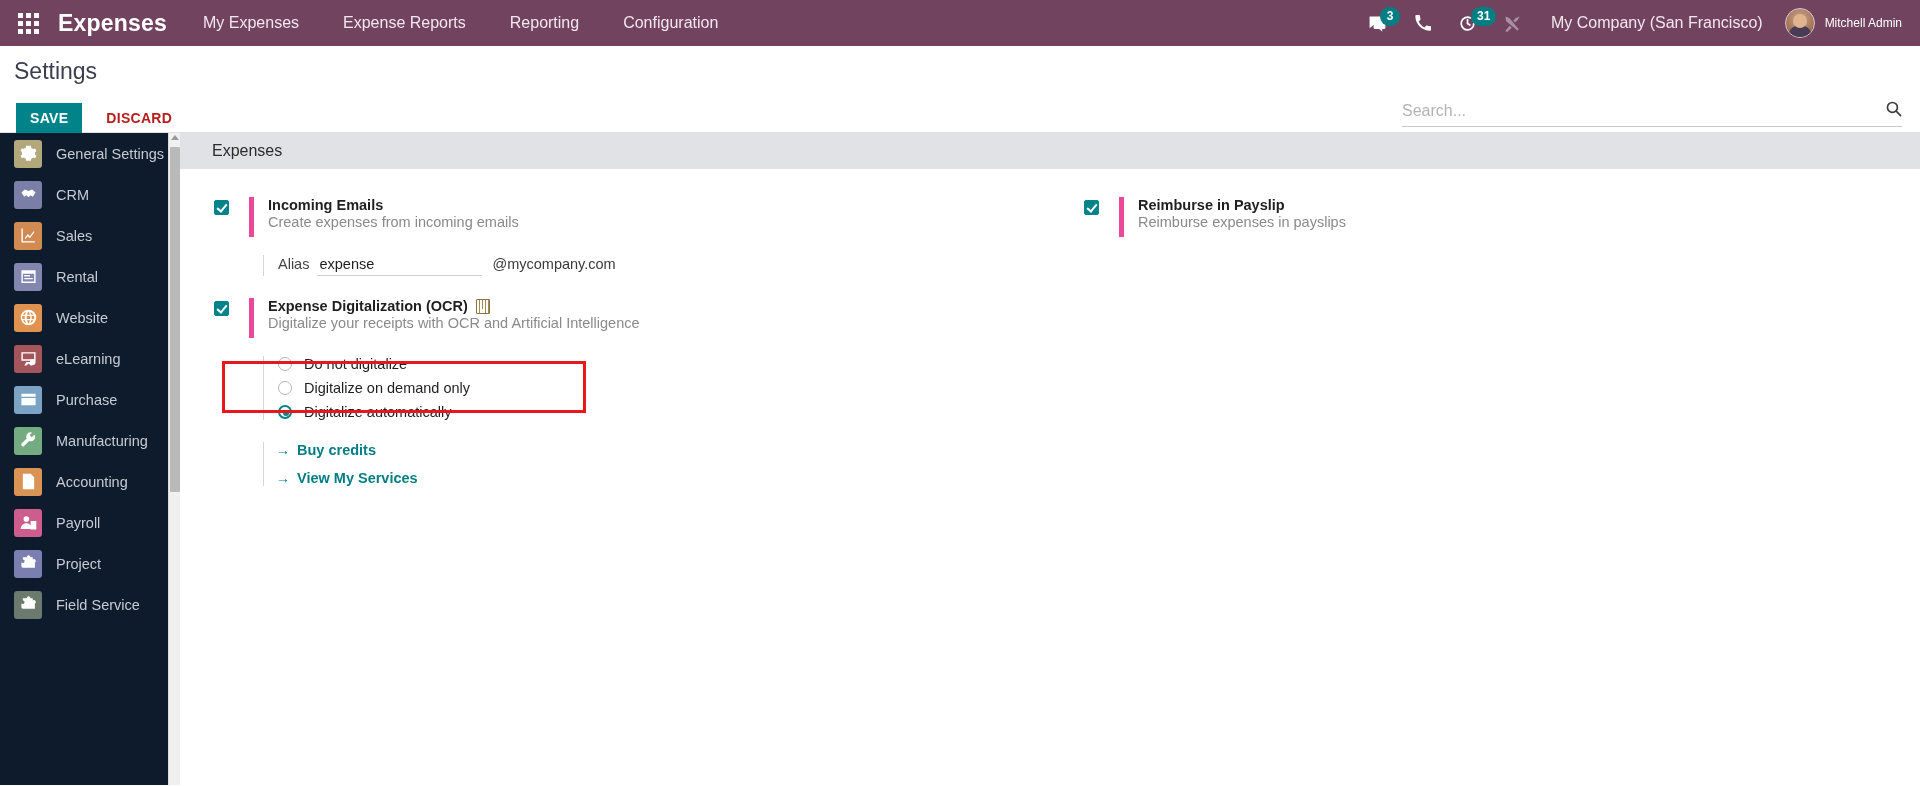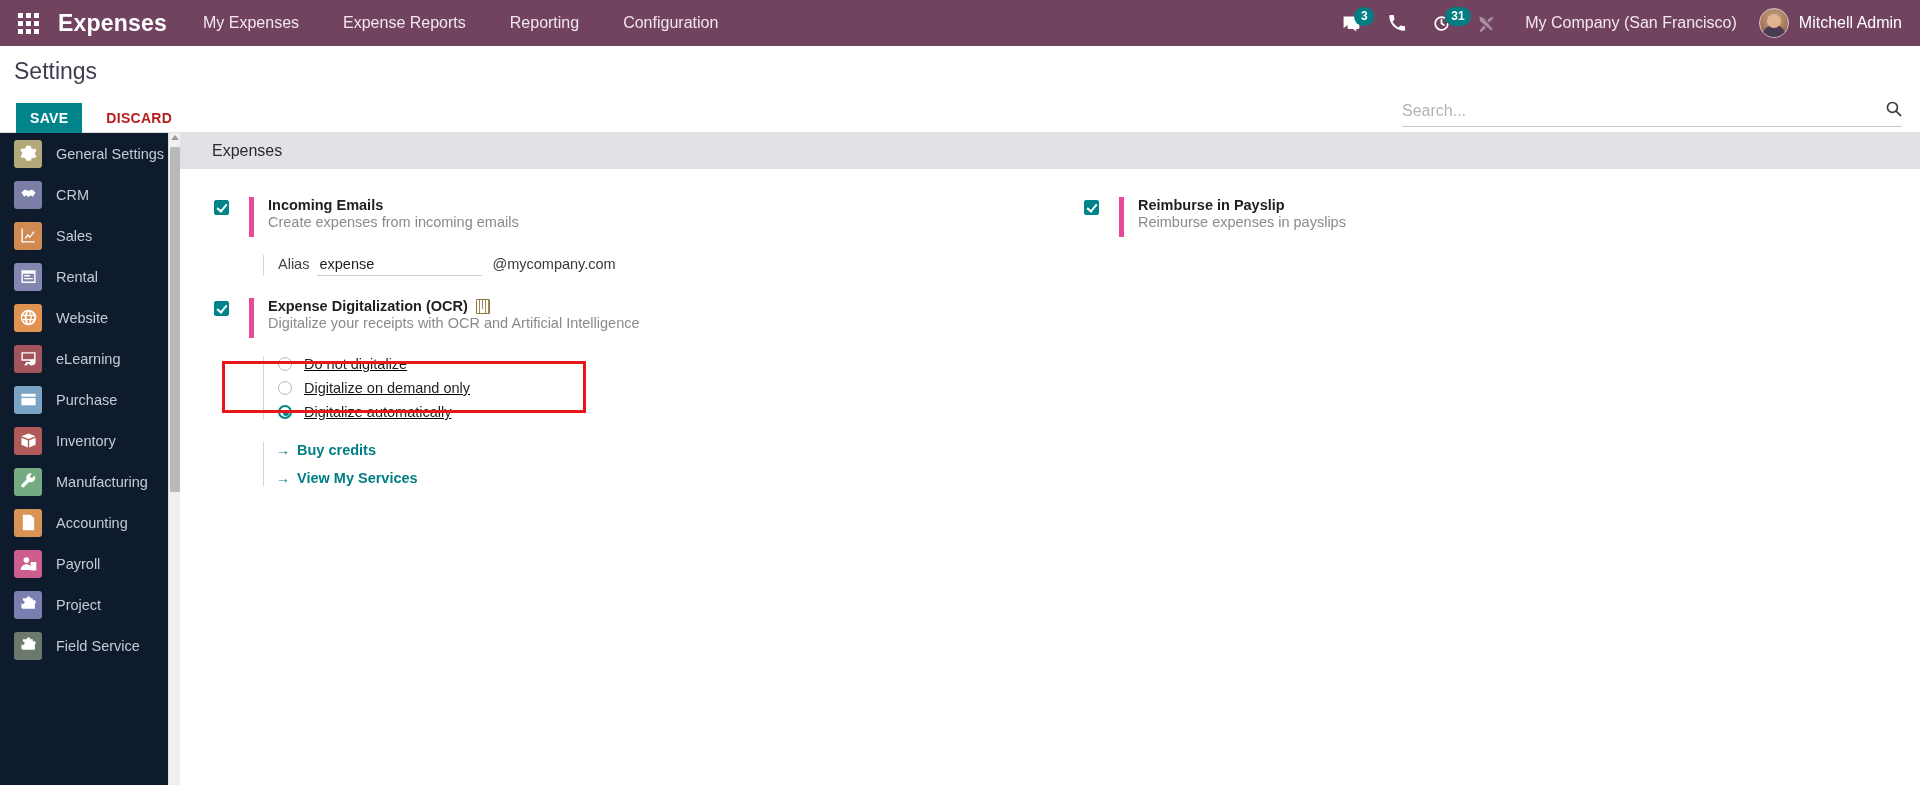--- a/index.html
+++ b/index.html
@@ -108,21 +108,21 @@
     transform:translateX(-50%);
     background:#4a3b55;
   }
   .avatar::before{
     content:"";
     position:absolute; left:50%; top:18%;
     width:14px; height:14px; border-radius:50%;
     transform:translateX(-50%);
     background:#e0b48e; z-index:2;
   }
-  .user-name { font-size: 16px; color: #ffffff; white-space: nowrap; }
+  .user-name { font-size: 12px; color: #ffffff; white-space: nowrap; }
 
   
   .control-panel {
     background: #ffffff;
     border-bottom: 1px solid #e0e0e0;
     position: relative;
     height: 87px;
   }
   .breadcrumb {
     position: absolute;
@@ -381,21 +381,20 @@
   }
 
   
   .radio-group { padding-left: 49px; margin-top: 14px; }
   .radio-group-inner { border-left: 1px solid #d6d6d6; padding-left: 14px; }
   .radio-row {
     display: flex;
     align-items: center;
     margin-bottom: 8px;
     cursor: pointer;
-    text-decoration: underline;
   }
   .rb {
     width: 14px; height: 14px;
     border-radius: 50%;
     border: 1px solid #b5b5b5;
     background: #fff;
     margin-right: 12px;
     flex: 0 0 14px;
     position: relative;
   }
@@ -568,28 +567,20 @@
           </span>
           <span class="side-label">eLearning</span>
         </div>
         <div class="side-item">
           <span class="side-ico" style="background: rgb(123, 163, 196);">
             <svg viewBox="0 0 24 24">
               <path d="M2 4h20v16H2V4zm0 4v2h20V8H2zm2 6h7v2H4v-2zm0 3h5v1.5H4V17z"></path>
             </svg>
           </span>
           <span class="side-label">Purchase</span>
-        </div>
-        <div class="side-item">
-          <span class="side-ico" style="background: rgb(177, 90, 90);">
-            <svg viewBox="0 0 24 24">
-              <path d="M12 2l10 4-10 4L2 6l10-4zM2 8l9 3.6V22L2 18V8zm11 3.6L22 8v10l-9 4V11.6z"></path>
-            </svg>
-          </span>
-          <span class="side-label">Inventory</span>
         </div>
         <div class="side-item">
           <span class="side-ico" style="background: rgb(116, 171, 128);">
             <svg viewBox="0 0 24 24">
               <path d="M21 5a6 6 0 0 1-8 7.6L5.4 20A2.5 2.5 0 0 1 2 16.6l7.4-7.5A6 6 0 0 1 17 1l-3.4 3.4 3 3L20 4c.6.3 1 .6 1 1z"></path>
             </svg>
           </span>
           <span class="side-label">Manufacturing</span>
         </div>
         <div class="side-item">

